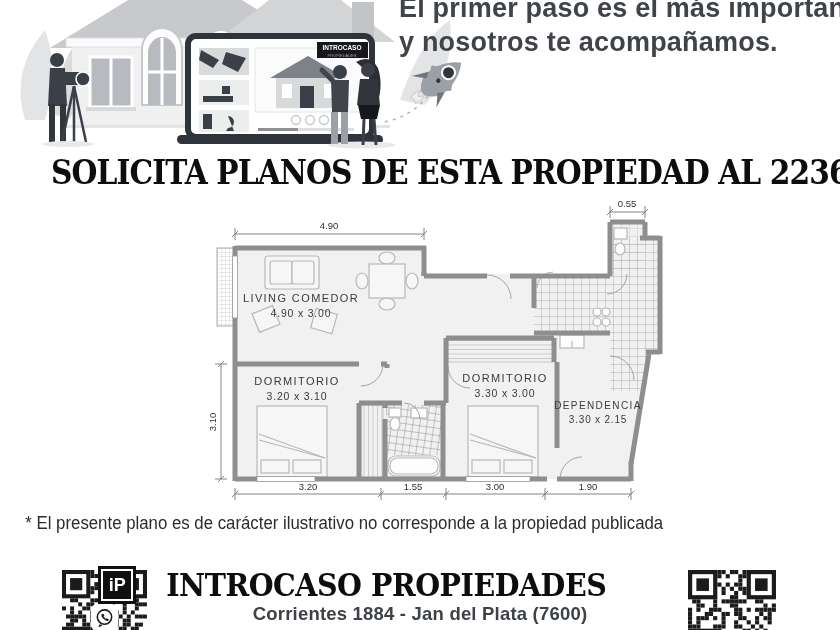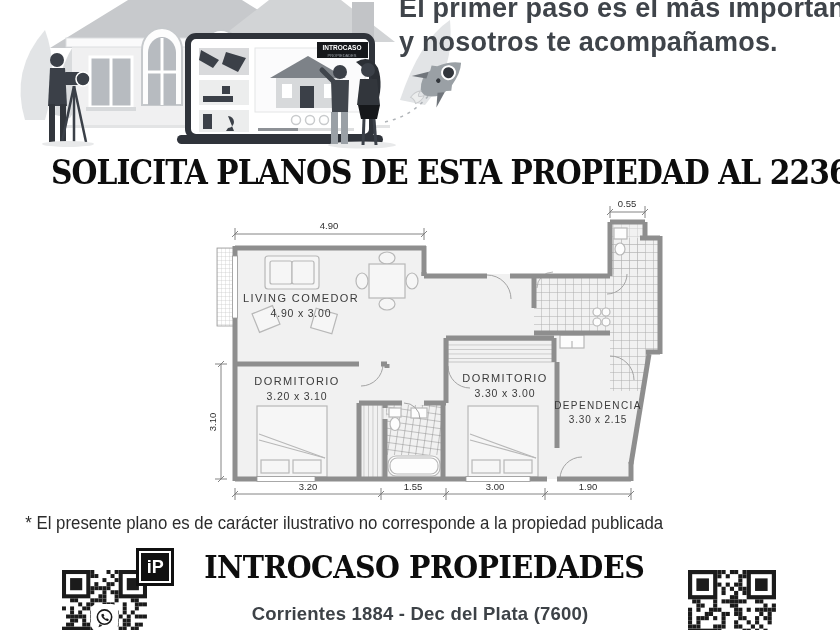--- a/index.html
+++ b/index.html
@@ -16,22 +16,22 @@
                  transform:scaleX(.9);transform-origin:center;white-space:nowrap;}
   
   #plan{position:absolute;left:197px;top:196px;}
   .plan-room-name{font-family:"Liberation Sans",sans-serif;font-size:11px;fill:#3a3a3a;letter-spacing:1.4px;}
   .plan-room-size{font-family:"Liberation Sans",sans-serif;font-size:10.5px;fill:#3a3a3a;letter-spacing:.8px;}
   .plan-dim{font-family:"Liberation Sans",sans-serif;font-size:9.5px;fill:#2f2f2f;}
   
   .disclaimer{position:absolute;top:513px;left:0;width:688px;text-align:center;}
   .disclaimer span{display:inline-block;font-size:17.5px;color:#2c2c2c;transform:scaleX(.96);white-space:nowrap;}
   
-  .brand-row{position:absolute;top:548px;left:0;width:724px;display:flex;justify-content:center;
-             align-items:center;gap:11px;margin-left:38px;}
+  .brand-row{position:absolute;top:566px;left:0;width:724px;display:flex;justify-content:center;
+             align-items:center;gap:11px;}
   .brand-mark{width:38px;height:38px;background:#101010;box-shadow:inset 0 0 0 3px #101010,inset 0 0 0 5px #fff;
               display:flex;align-items:center;justify-content:center;color:#fff;font-weight:800;
               font-size:18px;font-family:"Liberation Sans",sans-serif;}
   .brand-name{display:inline-block;font-family:"DejaVu Serif","Liberation Serif",serif;font-weight:700;
               font-size:31px;color:#0d0d0d;letter-spacing:-.5px;transform:scaleX(.92);white-space:nowrap;}
   .address{position:absolute;top:603px;left:0;width:840px;text-align:center;font-size:18.5px;
            color:#3d4247;font-weight:600;letter-spacing:.2px;}
   .qr{position:absolute;width:85px;height:95px;}
   #qr-left{left:62px;top:570px;}
   #qr-right{left:688px;top:570px;width:88px;}
@@ -498,21 +498,21 @@
     </div>
   </div>
 
   <div class="brand-row">
     <div class="brand-mark">
       <span>iP</span>
     </div>
     <span class="brand-name">INTROCASO PROPIEDADES</span>
   </div>
 
-  <div class="address">Corrientes 1884 - Dec del Plata (7600)</div>
+  <div class="address">Corrientes 1884 - Jan del Plata (7600)</div>
 
   <div class="qr" id="qr-right"><svg width="88" height="102">
         <rect x="29.333333333333336" y="0" width="4.1066666666666665" height="4.1066666666666665" fill="#1b1b1b"></rect>
         <rect x="33.523809523809526" y="0" width="4.1066666666666665" height="4.1066666666666665" fill="#1b1b1b"></rect>
         <rect x="41.904761904761905" y="0" width="4.1066666666666665" height="4.1066666666666665" fill="#1b1b1b"></rect>
         <rect x="46.095238095238095" y="0" width="4.1066666666666665" height="4.1066666666666665" fill="#1b1b1b"></rect>
         <rect x="54.47619047619048" y="0" width="4.1066666666666665" height="4.1066666666666665" fill="#1b1b1b"></rect>
         <rect x="29.333333333333336" y="4.190476190476191" width="4.1066666666666665" height="4.1066666666666665" fill="#1b1b1b"></rect>
         <rect x="37.714285714285715" y="4.190476190476191" width="4.1066666666666665" height="4.1066666666666665" fill="#1b1b1b"></rect>
         <rect x="50.28571428571429" y="4.190476190476191" width="4.1066666666666665" height="4.1066666666666665" fill="#1b1b1b"></rect>

